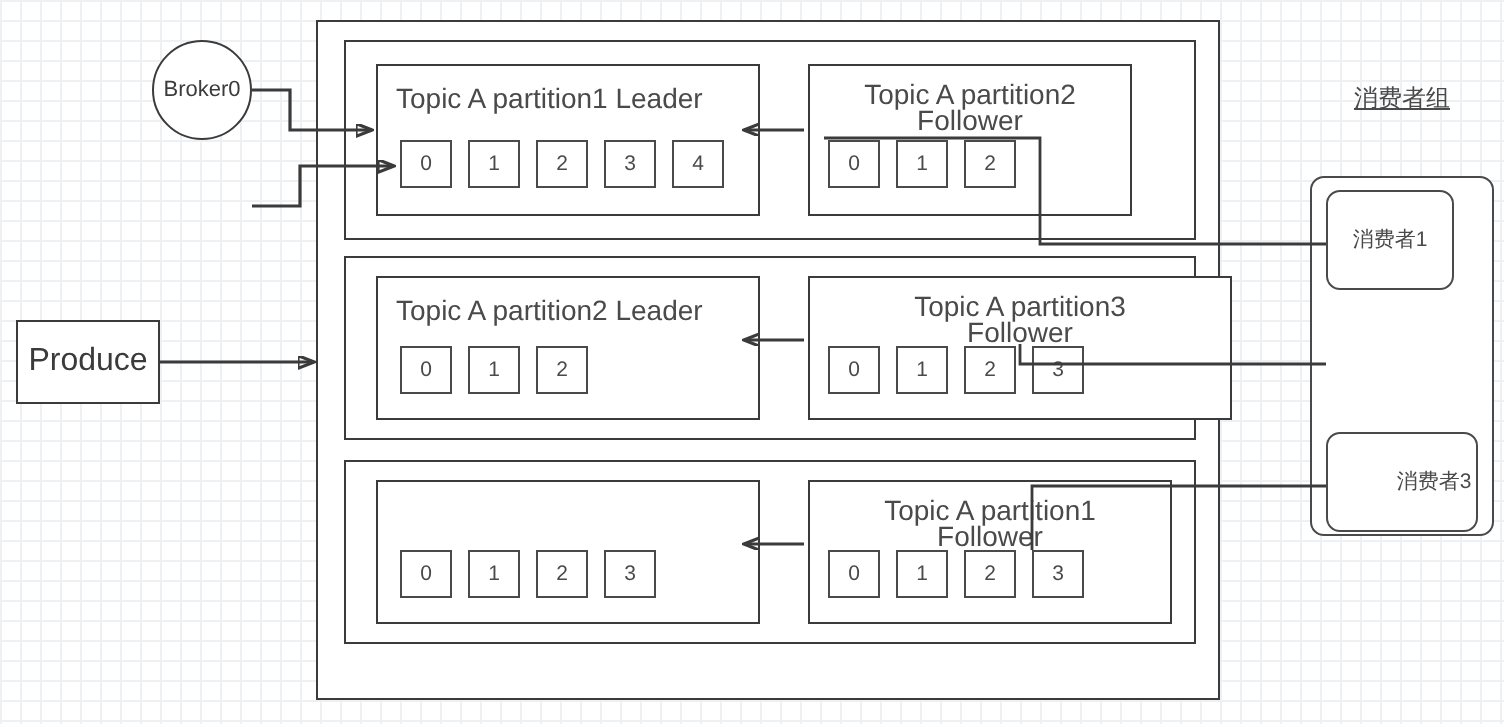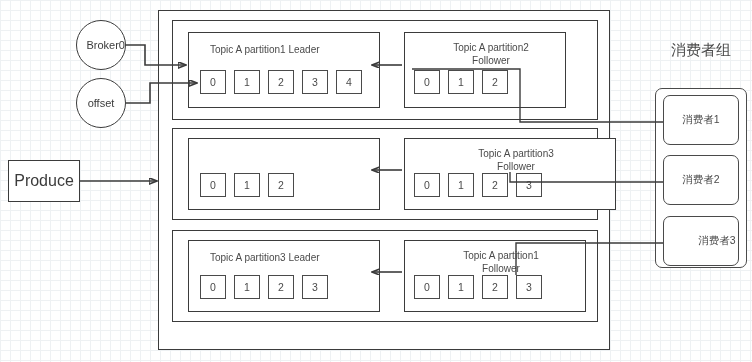--- a/index.html
+++ b/index.html
@@ -30,57 +30,53 @@
   
   .rect{
     border:1.6px solid #3b3b3b;background:#ffffff;
     display:flex;align-items:center;justify-content:center;
     font-size:16px;color:#3b3b3b;
   }
   .broker-outer{border:1.5px solid #3b3b3b;background:#ffffff;z-index:1;}
   .row-box{border:1.5px solid #3b3b3b;background:#ffffff;z-index:2;}
   .part-box{border:1.5px solid #3b3b3b;background:#ffffff;z-index:3;}
   .part-title{
-    position:absolute;font-size:10px;color:#4a4a4a;line-height:13px;
+    position:absolute;font-size:14px;color:#4a4a4a;line-height:13px;
     white-space:pre-line;
-    margin-left:12px;
   }
   .title-left{left:9px;top:10px;text-align:left;}
   .title-center{left:0;right:0;top:8px;text-align:center;}
   .cells{position:absolute;display:flex;gap:8px;}
   .cell{
     width:26px;height:24px;border:1.4px solid #4a4a4a;background:#ffffff;
     display:flex;align-items:center;justify-content:center;
     font-size:10.5px;color:#4a4a4a;box-sizing:border-box;
   }
-  .cg-label{position:absolute;font-size:15px;color:#4a4a4a;}
+  .cg-label{position:absolute;font-size:12px;color:#4a4a4a;text-decoration:underline;}
   .cg-box{
     border:1.6px solid #4a4a4a;border-radius:7px;background:#ffffff;z-index:4;
   }
   .consumer{
     border:1.6px solid #4a4a4a;border-radius:7px;background:#ffffff;
     display:flex;align-items:center;justify-content:center;
     font-size:10.5px;color:#4a4a4a;z-index:5;
   }
   #links{position:absolute;left:0;top:0;width:752px;height:362px;z-index:7;pointer-events:none;}
   #links path,#links line{fill:none;stroke:#3b3b3b;stroke-width:1.6;}
   #links .thin{stroke-width:1.4;}
 </style>
 </head>
 <body>
 
 <div id="canvas">
 
-  <div class="node circle" style="left:76px;top:20px;width:50px;height:50px;justify-content:flex-end;">
+  <div class="node circle" style="left:76px;top:20px;width:50px;height:50px;">
     <span>Broker0</span>
   </div>
 
-  <div class="node circle" style="left:76px;top:78px;width:50px;height:50px;">
-    <span>offset</span>
-  </div>
 
   <div class="node rect" style="left:8px;top:160px;width:72px;height:42px;">
     <span>Produce</span>
   </div>
 
   <div class="node broker-outer" style="left:158px;top:10px;width:452px;height:340px;"></div>
 
   <div class="node row-box" style="left:172px;top:20px;width:426px;height:100px;"></div>
 
   <div class="node part-box" style="left:188px;top:32px;width:192px;height:76px;">
@@ -100,20 +96,21 @@
     <div class="cells" style="left:9px;top:37px;">
       <div class="cell">0</div>
       <div class="cell">1</div>
       <div class="cell">2</div>
     </div>
   </div>
 
   <div class="node row-box" style="left:172px;top:128px;width:426px;height:92px;"></div>
 
   <div class="node part-box" style="left:188px;top:138px;width:192px;height:72px;">
+    <div class="part-title title-left">Topic A partition2 Leader</div>
     <div class="cells" style="left:11px;top:34px;">
       <div class="cell">0</div>
       <div class="cell">1</div>
       <div class="cell">2</div>
     </div>
   </div>
 
   <div class="node part-box" style="left:404px;top:138px;width:212px;height:72px;">
     <div class="part-title title-center">Topic A partition3
 Follower</div>
@@ -121,21 +118,20 @@
       <div class="cell">0</div>
       <div class="cell">1</div>
       <div class="cell">2</div>
       <div class="cell">3</div>
     </div>
   </div>
 
   <div class="node row-box" style="left:172px;top:230px;width:426px;height:92px;"></div>
 
   <div class="node part-box" style="left:188px;top:240px;width:192px;height:72px;">
-    <div class="part-title title-left">Topic A partition3 Leader</div>
     <div class="cells" style="left:11px;top:34px;">
       <div class="cell">0</div>
       <div class="cell">1</div>
       <div class="cell">2</div>
       <div class="cell">3</div>
     </div>
   </div>
 
   <div class="node part-box" style="left:404px;top:240px;width:182px;height:72px;">
     <div class="part-title title-center">Topic A partition1
@@ -145,25 +141,22 @@
       <div class="cell">1</div>
       <div class="cell">2</div>
       <div class="cell">3</div>
     </div>
   </div>
 
   <div class="cg-label" style="left:655px;top:41px;width:92px;text-align:center;">消费者组</div>
 
   <div class="node cg-box" style="left:655px;top:88px;width:92px;height:180px;"></div>
 
-  <div class="node consumer" style="left:663px;top:95px;width:76px;height:50px;">
+  <div class="node consumer" style="left:663px;top:95px;width:64px;height:50px;">
     <span>消费者1</span>
-  </div>
-  <div class="node consumer" style="left:663px;top:155px;width:76px;height:50px;">
-    <span>消费者2</span>
   </div>
   <div class="node consumer" style="left:663px;top:216px;width:76px;height:50px;padding-left:32px;">
     <span>消费者3</span>
   </div>
 
   <svg id="links">
     <defs>
       <marker id="ar" markerWidth="9" markerHeight="9" refX="8" refY="3.2" orient="auto" markerUnits="userSpaceOnUse">
         <path d="M0,0 L8,3.2 L0,6.4 z" fill="#3b3b3b" stroke="none"></path>
       </marker>

